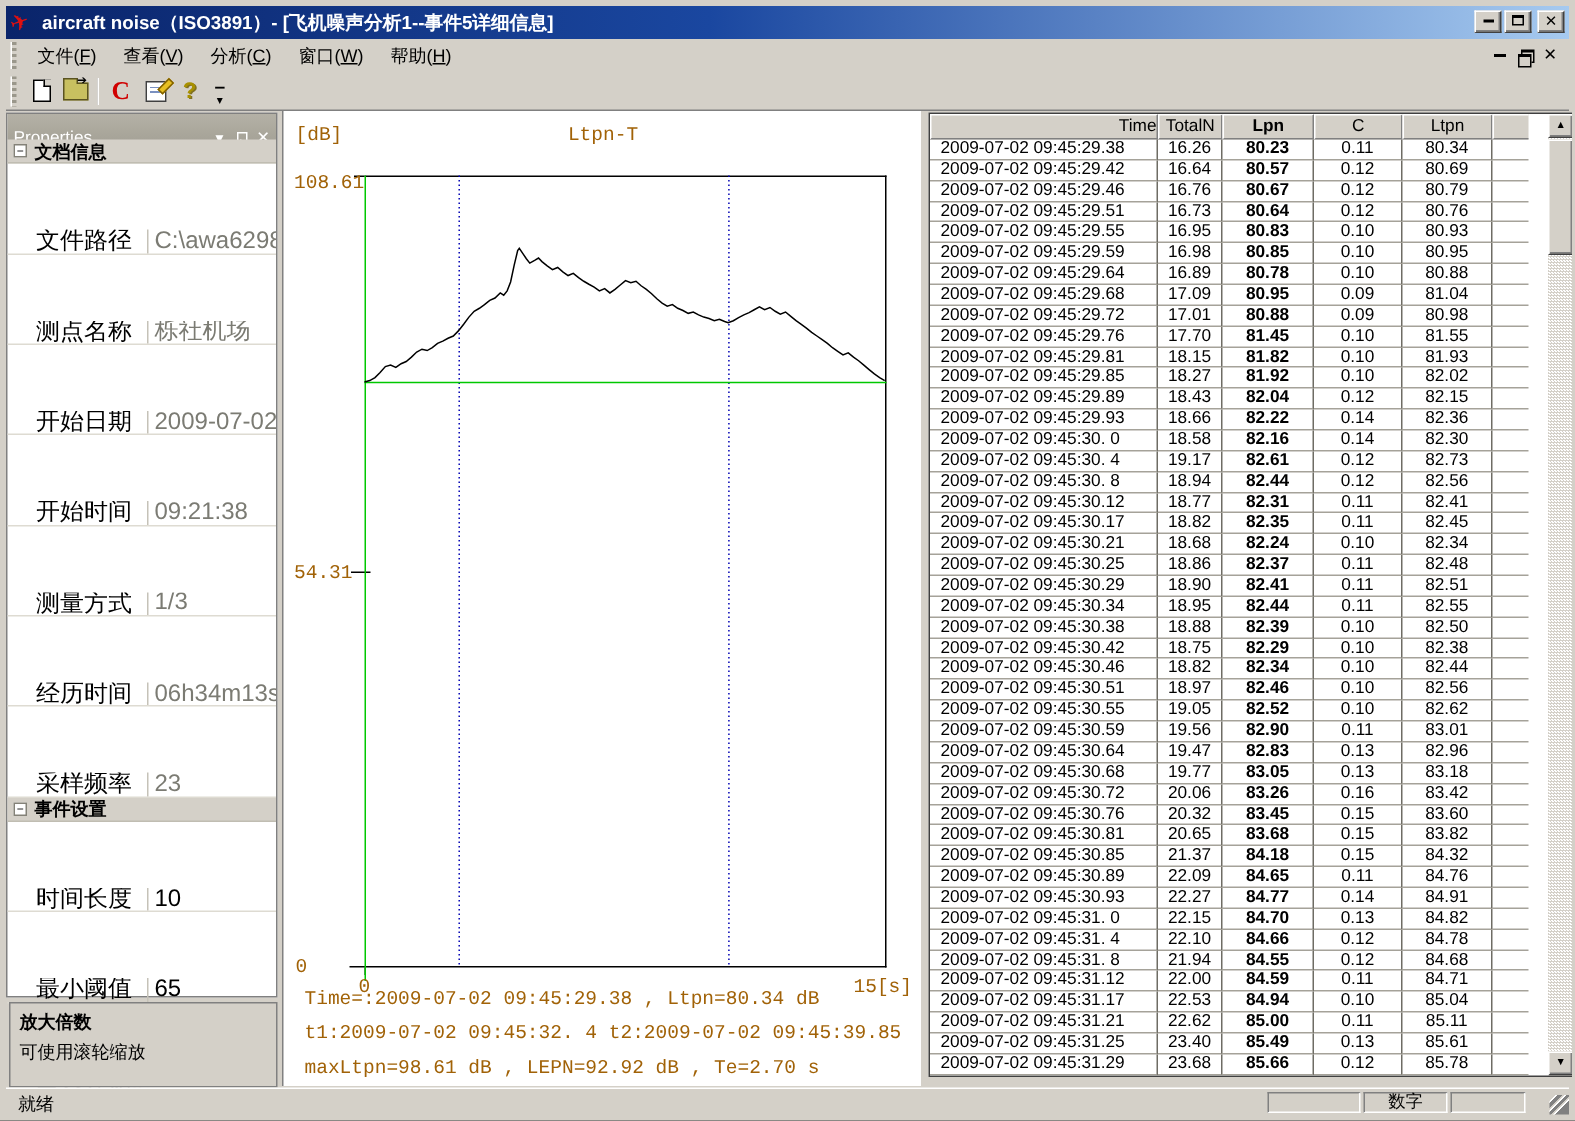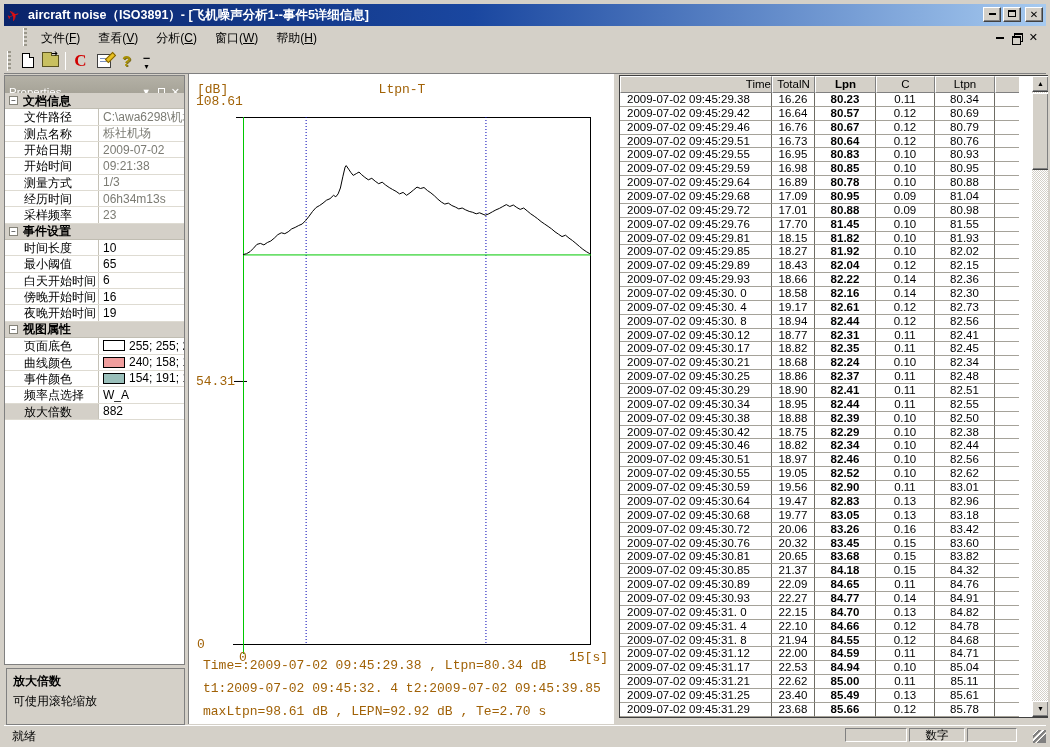--- a/index.html
+++ b/index.html
@@ -18,21 +18,21 @@
   .winbtn { width:18px; height:15px; background:#d4d0c8;
     border:1px solid; border-color:#fff #404040 #404040 #fff;
     box-shadow:inset -1px -1px 0 #808080; font-size:9px; line-height:13px; text-align:center;
     color:#000; font-weight:bold; }
   .winbtn.close { margin-left:2px; }
   .glyph-min { display:inline-block; width:7px; border-bottom:2px solid #000; margin-bottom:2px; }
   .glyph-max { display:inline-block; width:8px; height:7px; border:1px solid #000; border-top:2px solid #000; margin-top:2px; }
   .glyph-x { font-size:10px; }
 
   
-  #menubar { position:absolute; left:18px; top:24px; right:2px; height:22px; background:#d4d0c8;
+  #menubar { position:absolute; left:2px; top:24px; right:2px; height:22px; background:#d4d0c8;
     display:flex; align-items:center; }
   .grip { width:4px; height:80%; margin:0 5px 0 3px;
     background:repeating-linear-gradient(180deg,#9a978b 0 2px,transparent 2px 4px);
     border-left:1px solid #fff; }
   .menu-item { font-size:12px; padding:2px 9px; color:#000; white-space:nowrap; }
   #mdi-controls { position:absolute; right:8px; top:3px; display:flex; gap:8px; align-items:center; height:16px; }
   #mdi-controls span { font-size:11px; color:#000; line-height:16px; }
   .mdi-restore { display:inline-block; position:relative; width:9px; height:9px; }
   .mdi-restore:before { content:""; position:absolute; left:2px; top:0; width:7px; height:6px; border:1px solid #000; border-top-width:2px; }
   .mdi-restore:after { content:""; position:absolute; left:0; top:3px; width:7px; height:6px; border:1px solid #000; border-top-width:2px; background:#d4d0c8; }
@@ -68,41 +68,41 @@
   #props-header .hicons { margin-left:auto; display:flex; gap:6px; align-items:center; color:#fff; }
   .pin { display:inline-block; position:relative; width:8px; height:10px; }
   .pin:before { content:""; position:absolute; left:1px; top:1px; width:5px; height:5px; border:1px solid #fff; }
   .pin:after { content:""; position:absolute; left:3px; top:6px; width:1px; height:4px; background:#fff; }
   .hic { font-size:9px; line-height:10px; }
   #prop-grid { position:absolute; left:0; top:17px; right:0; }
   .psection { height:16.35px; line-height:16.35px; background:#d4d0c8; display:flex; align-items:center;
     border-bottom:1px solid #c0bdb2; font-size:12px; font-weight:bold; }
   .expander { width:9px; height:9px; background:#fff; border:1px solid #848278; font-size:8px;
     line-height:7px; text-align:center; margin:0 5px 0 4px; font-weight:normal; }
-  .prow { height:16.35px; line-height:16.35px; display:flex; font-size:12px;
-    border-bottom:1px solid #dedbd2; }
+  .prow { height:16.35px; line-height:16.35px; display:flex; font-size:16px;
+    border-bottom:1px solid #dedbd2;margin-top:44px; }
   .plabel { width:94px; padding-left:19px; border-right:1px solid #c5c2b8; overflow:hidden; white-space:nowrap; }
   .pvalue { flex:1; padding-left:4px; overflow:hidden; white-space:nowrap; display:flex; align-items:center; }
   .muted { color:#7b7b73; }
   .sel-label { background:#d4d0c8; }
   .swatch { display:inline-block; width:22px; height:11px; border:1px solid #000; margin-right:4px; flex:none; }
 
   #desc-box { position:absolute; left:4px; top:666px; width:179px; height:57px;
     background:#d4d0c8; border:1px solid #808080; padding:4px 6px; font-size:12px; }
   #desc-box .dtitle { font-weight:bold; margin-bottom:3px; }
 
   
   #chart-view { position:absolute; left:186px; top:72px; width:426px; height:650px; background:#fff;
     border-left:1px solid #808080; }
   #chart-view svg { position:absolute; left:0; top:0; }
   .clabel { position:absolute; font-family:"Liberation Mono","DejaVu Sans Mono",monospace;
     font-size:13px; color:#a16207; white-space:nowrap; }
   #c-title { left:113px; top:8px; width:200px; text-align:center; }
   #c-dblabel { left:8px; top:8px; }
-  #c-ytop { left:7px; top:20px; }
+  #c-ytop { left:7px; top:40px; }
   #c-ymid { left:7px; top:300px; }
   #c-yzero { left:8px; top:563px; }
   #c-xzero { left:50px; top:576px; }
   #c-xmax { left:380px; top:576px; }
   .cinfo { left:14px; }
 
   
   #table-outer { position:absolute; left:617px; top:73px; width:431px; height:643px;
     background:#fff; border:1px solid #404040; }
   #table-header { display:flex; height:17px; }

